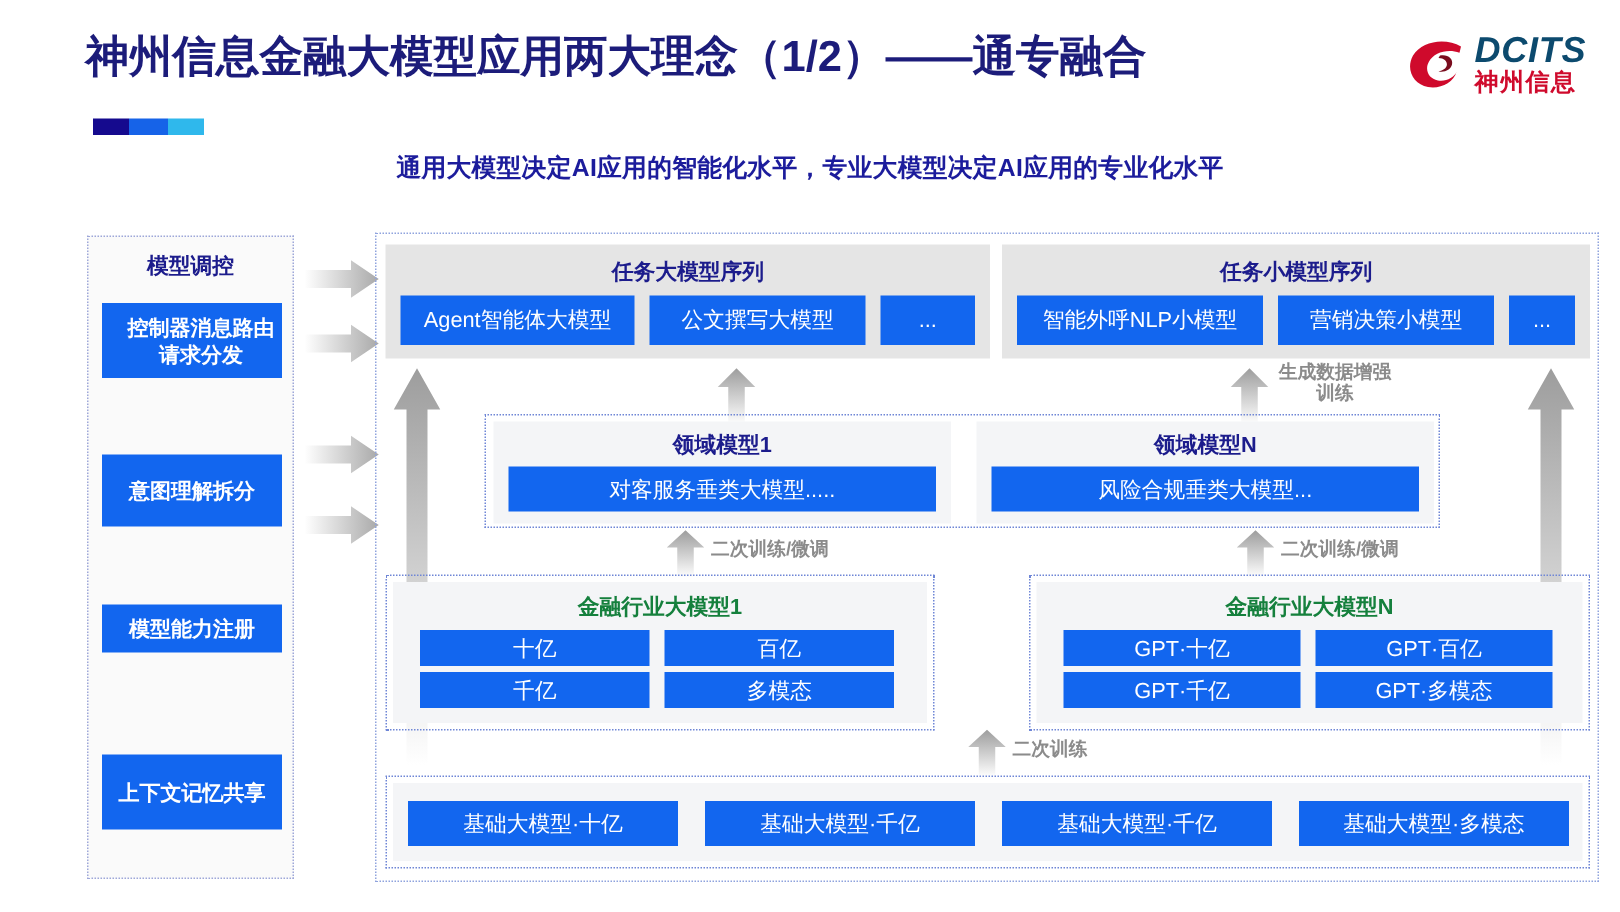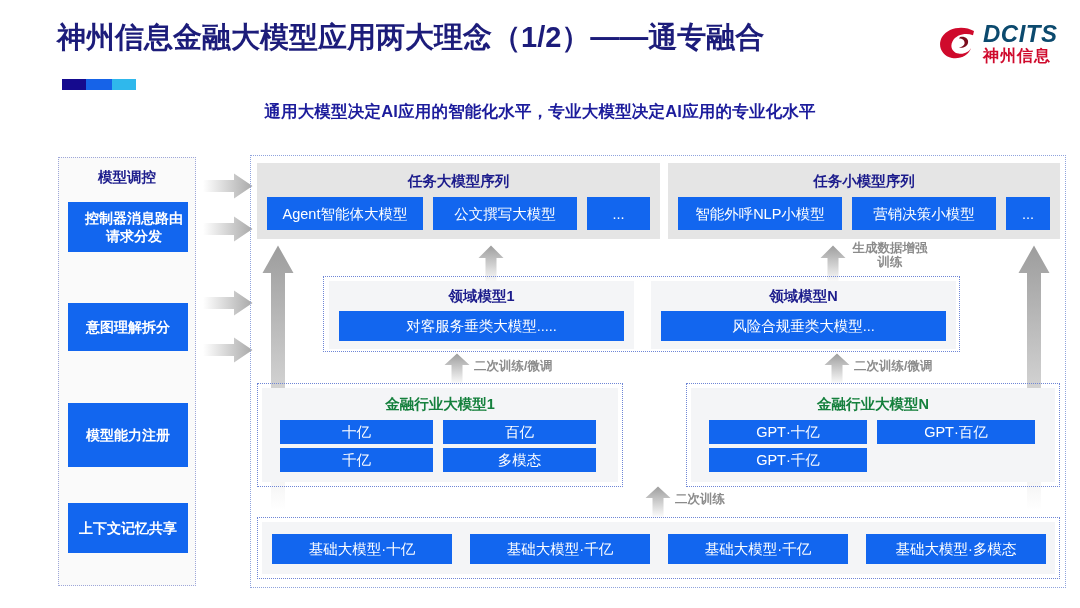--- a/index.html
+++ b/index.html
@@ -119,21 +119,21 @@
     display: flex;
     align-items: center;
     justify-content: center;
     text-align: center;
     line-height: 18px;
     box-sizing: border-box;
     padding: 2px 4px;
   }
   #ctrl-0 { top: 44px;  height: 50px; padding-left: 16px; }
   #ctrl-1 { top: 145px; height: 48px; }
-  #ctrl-2 { top: 245px; height: 64px; }
+  #ctrl-2 { top: 245px; height: 32px; }
   #ctrl-3 { top: 345px; height: 50px; }
 
   
   .h-arrow {
     position: absolute;
     left: 203px;
     width: 50px;
     height: 26px;
   }
   #harr-0 { top: 33px; }
@@ -426,20 +426,21 @@
       <div class="scale-box" style="left:181px; top:60px; width:153px;">多模态</div>
     </div>
   </div>
 
   <div id="industry-band-n">
     <div class="industry-inner">
       <div class="industry-title">金融行业大模型N</div>
       <div class="scale-box" style="left:18px;  top:32px; width:158px;">GPT·十亿</div>
       <div class="scale-box" style="left:186px; top:32px; width:158px;">GPT·百亿</div>
       <div class="scale-box" style="left:18px;  top:60px; width:158px;">GPT·千亿</div>
+      <div class="scale-box" style="left:186px; top:60px; width:158px;">GPT·多模态</div>
     </div>
   </div>
 
   <svg class="v-arrow" style="left:645px; top:346px; width:26px; height:32px;" viewBox="0 0 26 32" xmlns="http://www.w3.org/2000/svg">
     <path d="M7.5 32 L7.5 12 L0.5 12 L13 0.5 L25.5 12 L18.5 12 L18.5 32 Z" fill="url(#vg)"></path>
   </svg>
   <div class="arrow-label" style="left:675px; top:352px;">二次训练</div>
 
   <div id="base-band">
     <div id="base-band-inner">

